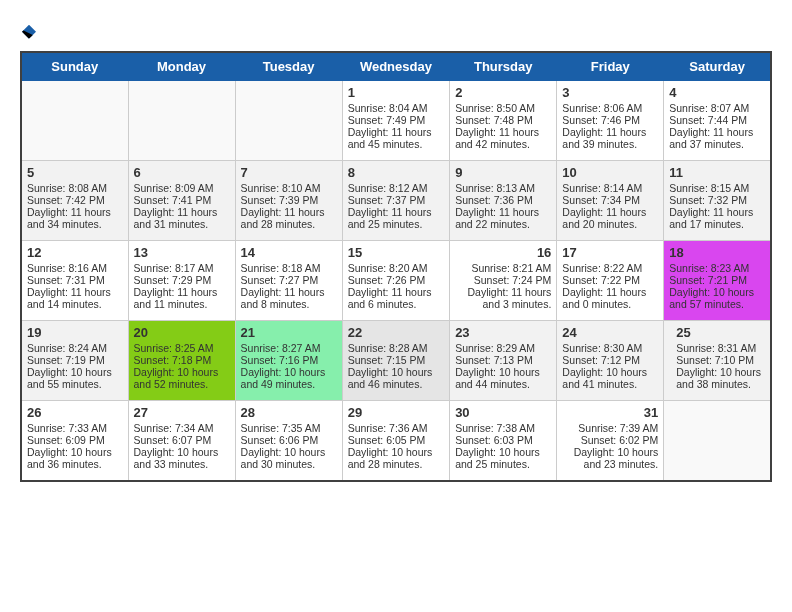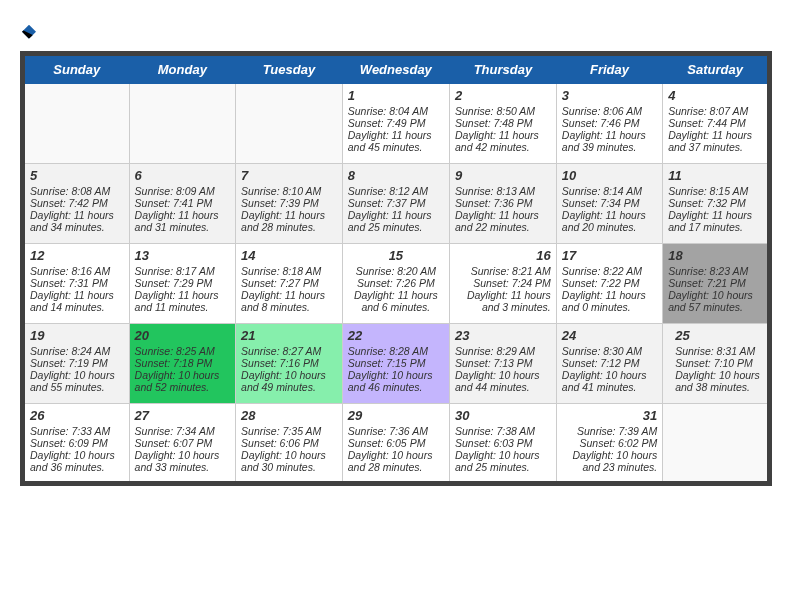--- a/index.html
+++ b/index.html
@@ -48,22 +48,21 @@
       color: #333;
       font-weight: normal;
     }
     .location {
       font-size: 16px;
       color: #555;
     }
     .calendar {
       width: 100%;
       border-collapse: collapse;
-      border: 5px solid #404040;
-      font-style: italic;
+      border: 2px solid #404040;
     }
     .calendar th {
       background: #1a5fa8;
       color: #fff;
       text-align: center;
       padding: 6px 4px;
       font-size: 13px;
       border: 1px solid #1a5fa8;
     }
     .calendar td {
@@ -208,65 +207,65 @@
           <div>Sunrise: 8:17 AM</div>
           <div>Sunset: 7:29 PM</div>
           <div>Daylight: 11 hours and 11 minutes.</div>
         </td>
         <td style="background: rgb(255, 255, 255);">
           <span class="day-num">14</span>
           <div>Sunrise: 8:18 AM</div>
           <div>Sunset: 7:27 PM</div>
           <div>Daylight: 11 hours and 8 minutes.</div>
         </td>
-        <td style="background: rgb(255, 255, 255); text-align: center;">
+        <td style="background: rgb(255, 255, 255);">
           <span class="day-num">15</span>
           <div>Sunrise: 8:20 AM</div>
           <div>Sunset: 7:26 PM</div>
           <div>Daylight: 11 hours and 6 minutes.</div>
         </td>
         <td style="background: rgb(255, 255, 255); text-align: right;">
           <span class="day-num">16</span>
           <div>Sunrise: 8:21 AM</div>
           <div>Sunset: 7:24 PM</div>
           <div>Daylight: 11 hours and 3 minutes.</div>
         </td>
         <td style="background: rgb(255, 255, 255);">
           <span class="day-num">17</span>
           <div>Sunrise: 8:22 AM</div>
           <div>Sunset: 7:22 PM</div>
           <div>Daylight: 11 hours and 0 minutes.</div>
         </td>
-        <td style="background: #a3a3a3;">
+        <td style="background: #d946ef;">
           <span class="day-num">18</span>
           <div>Sunrise: 8:23 AM</div>
           <div>Sunset: 7:21 PM</div>
           <div>Daylight: 10 hours and 57 minutes.</div>
         </td>
       </tr>
       <tr>
         <td style="background: rgb(242, 242, 242);">
           <span class="day-num">19</span>
           <div>Sunrise: 8:24 AM</div>
           <div>Sunset: 7:19 PM</div>
           <div>Daylight: 10 hours and 55 minutes.</div>
         </td>
-        <td style="background: #22c55e;">
+        <td style="background: #84cc16;">
           <span class="day-num">20</span>
           <div>Sunrise: 8:25 AM</div>
           <div>Sunset: 7:18 PM</div>
           <div>Daylight: 10 hours and 52 minutes.</div>
         </td>
         <td style="background: #86efac;">
           <span class="day-num">21</span>
           <div>Sunrise: 8:27 AM</div>
           <div>Sunset: 7:16 PM</div>
           <div>Daylight: 10 hours and 49 minutes.</div>
         </td>
-        <td style="background: #c4b5fd; margin-left: 41px;">
+        <td style="background: #e5e5e5; margin-left: 41px;">
           <span class="day-num">22</span>
           <div>Sunrise: 8:28 AM</div>
           <div>Sunset: 7:15 PM</div>
           <div>Daylight: 10 hours and 46 minutes.</div>
         </td>
         <td style="background: rgb(242, 242, 242);">
           <span class="day-num">23</span>
           <div>Sunrise: 8:29 AM</div>
           <div>Sunset: 7:13 PM</div>
           <div>Daylight: 10 hours and 44 minutes.</div>

